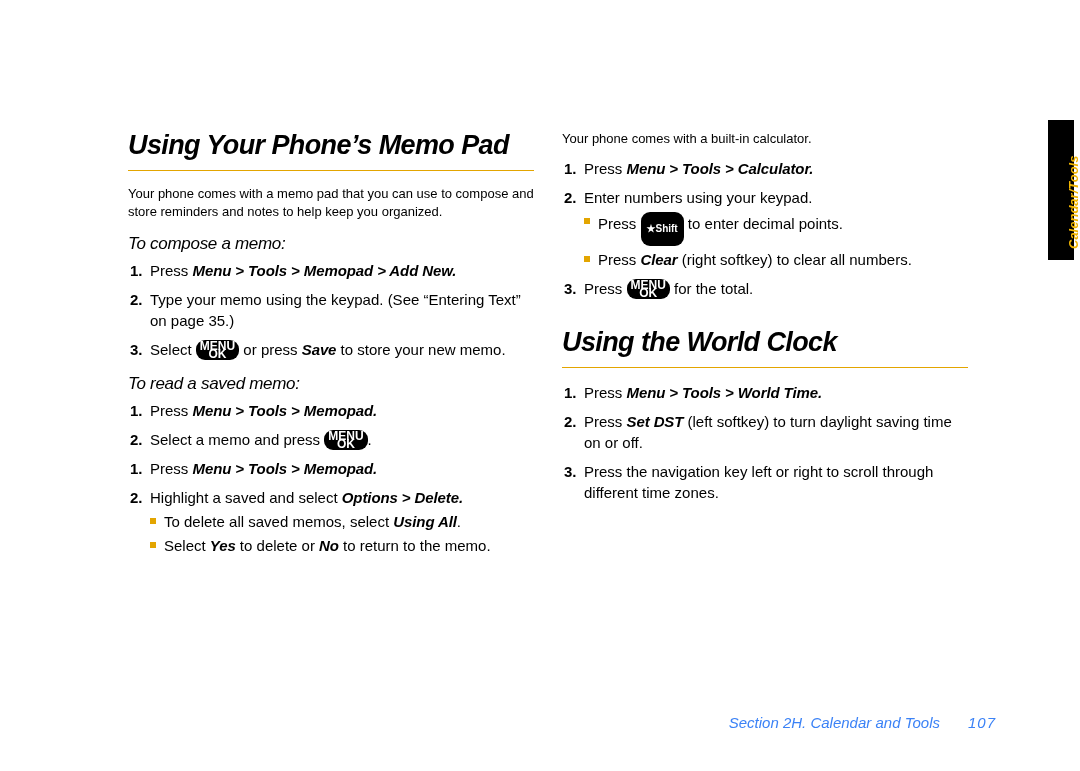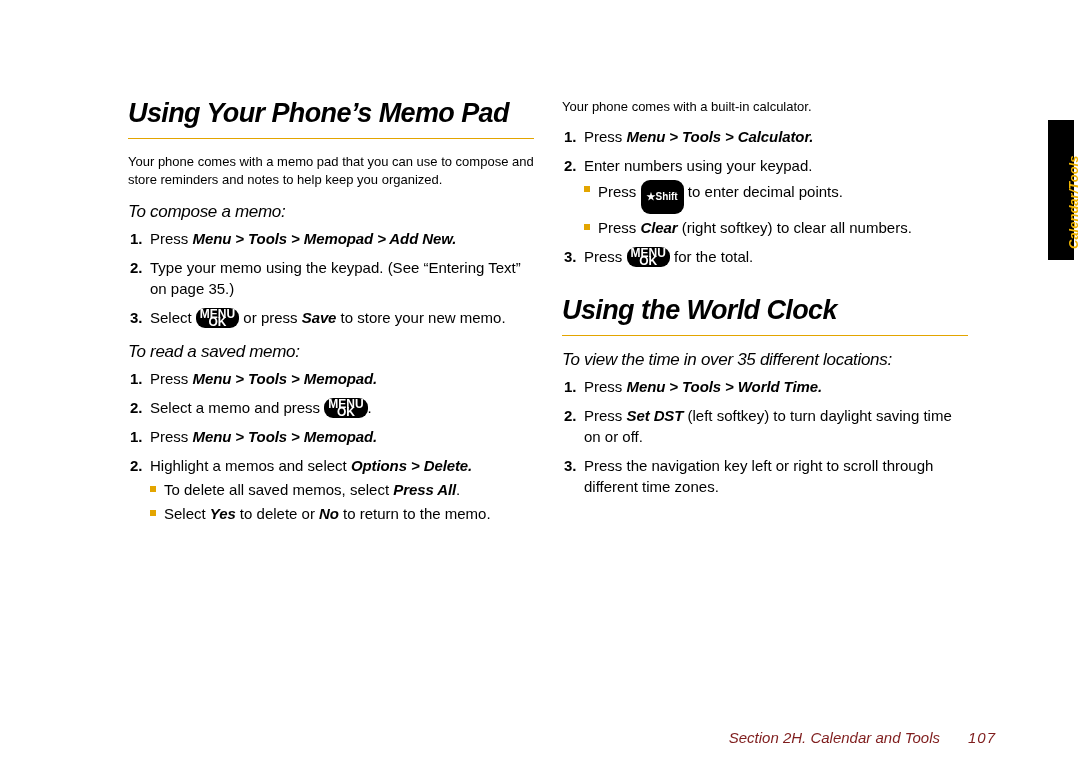--- a/index.html
+++ b/index.html
@@ -8,21 +8,21 @@
     width: 1080px;
     height: 771px;
     background: #fff;
     font-family: Arial, Helvetica, sans-serif;
     color: #000;
     position: relative;
   }
   .page {
     position: absolute;
     left: 128px;
-    top: 98px;
+    top: 130px;
     width: 840px;
     display: flex;
     gap: 28px;
   }
   .col {
     flex: 1 1 0;
     min-width: 0;
   }
   h1 {
     font-family: Arial, Helvetica, sans-serif;
@@ -118,23 +118,23 @@
     top: auto;
     color: #f0b400;
     font-style: italic;
     font-weight: bold;
     font-size: 13px;
     white-space: nowrap;
   }
   .footer {
     position: absolute;
     right: 84px;
-    bottom: 25px;
+    bottom: 40px;
     font-size: 15px;
-    color: #7f1d1d;
+    color: #3b82f6;
   }
   .footer .sect { font-style: italic; margin-right: 28px; }
   .footer .pg { font-style: italic; letter-spacing: 1px; }
 </style>
 </head>
 <body>
 
 <div class="s-tab">
   <div class="txt">Calendar/Tools</div>
 </div>
@@ -165,24 +165,24 @@
       <li data-num="2">
         <span>Select a memo and press </span><span class="key"><span>MENU</span><span>OK</span></span><span>.</span>
       </li>
     </ol>
 
     <ol class="steps">
       <li data-num="1">
         <span>Press </span><span class="bolditalic">Menu &gt; Tools &gt; Memopad.</span>
       </li>
       <li data-num="2">
-        <span>Highlight a memos and select </span><span class="bolditalic">Options &gt; Delete.</span>
+        <span>Highlight a saved and select </span><span class="bolditalic">Options &gt; Delete.</span>
         <ul class="sub">
           <li>
-            <span>To delete all saved memos, select </span><span class="bolditalic">Press All</span><span>.</span>
+            <span>To delete all saved memos, select </span><span class="bolditalic">Using All</span><span>.</span>
           </li>
           <li>
             <span>Select </span><span class="bolditalic">Yes</span><span> to delete or </span><span class="bolditalic">No</span><span> to return to the memo.</span>
           </li>
         </ul>
       </li>
     </ol>
   </div>
 
   <div class="col">
@@ -204,21 +204,20 @@
           </li>
         </ul>
       </li>
       <li data-num="3">
         <span>Press </span><span class="key"><span>MENU</span><span>OK</span></span><span> for the total.</span>
       </li>
     </ol>
 
     <h1 style="margin-top:28px">Using the World Clock</h1>
 
-    <p class="subhead">To view the time in over 35 different locations:</p>
     <ol class="steps">
       <li data-num="1">
         <span>Press </span><span class="bolditalic">Menu &gt; Tools &gt; World Time.</span>
       </li>
       <li data-num="2">
         <span>Press </span><span class="bolditalic">Set DST</span><span> (left softkey) to turn daylight saving time on or off.</span>
       </li>
       <li data-num="3">Press the navigation key left or right to scroll through different time zones.</li>
     </ol>
   </div>

